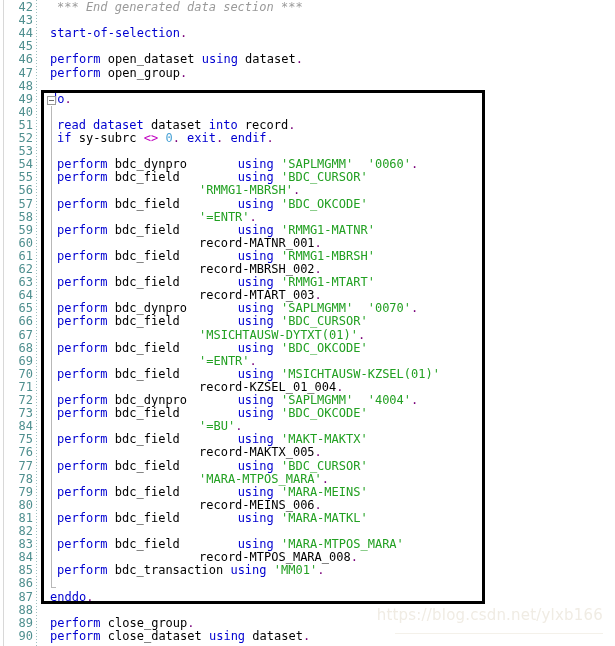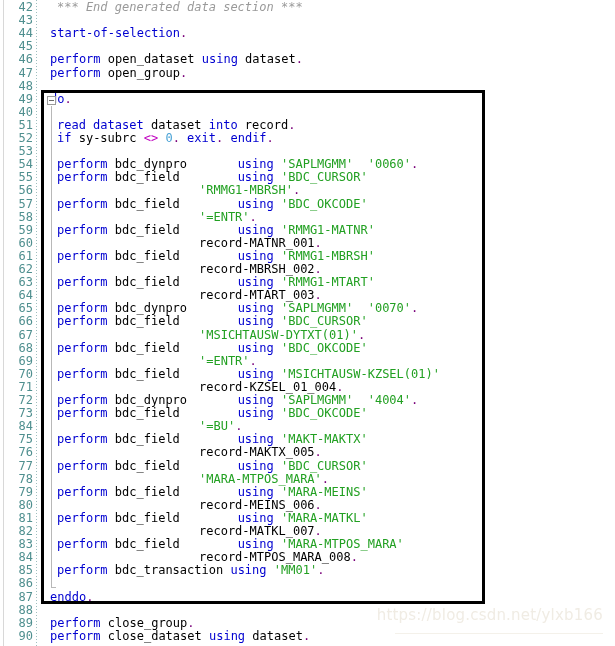--- a/index.html
+++ b/index.html
@@ -253,21 +253,20 @@
       <div class="cline" style="top: 394px; left: 16px;"><span class="kw">perform</span><span class="plain"> bdc_dynpro       </span><span class="kw">using</span><span class="plain"> </span><span class="str">'SAPLMGMM'  '4004'</span><span class="punct">.</span></div>
       <div class="cline" style="top: 407.1px; left: 16px;"><span class="kw">perform</span><span class="plain"> bdc_field        </span><span class="kw">using</span><span class="plain"> </span><span class="str">'BDC_OKCODE'</span></div>
       <div class="cline" style="top: 420.2px; left: 158px;"><span class="str">'=BU'</span><span class="punct">.</span></div>
       <div class="cline" style="top: 433.3px; left: 16px;"><span class="kw">perform</span><span class="plain"> bdc_field        </span><span class="kw">using</span><span class="plain"> </span><span class="str">'MAKT-MAKTX'</span></div>
       <div class="cline" style="top: 446.4px; left: 158px;"><span class="plain">record-MAKTX_005</span><span class="punct">.</span></div>
       <div class="cline" style="top: 459.5px; left: 16px;"><span class="kw">perform</span><span class="plain"> bdc_field        </span><span class="kw">using</span><span class="plain"> </span><span class="str">'BDC_CURSOR'</span></div>
       <div class="cline" style="top: 472.6px; left: 158px;"><span class="str">'MARA-MTPOS_MARA'</span><span class="punct">.</span></div>
       <div class="cline" style="top: 485.7px; left: 16px;"><span class="kw">perform</span><span class="plain"> bdc_field        </span><span class="kw">using</span><span class="plain"> </span><span class="str">'MARA-MEINS'</span></div>
       <div class="cline" style="top: 498.8px; left: 158px;"><span class="plain">record-MEINS_006</span><span class="punct">.</span></div>
       <div class="cline" style="top: 511.9px; left: 16px;"><span class="kw">perform</span><span class="plain"> bdc_field        </span><span class="kw">using</span><span class="plain"> </span><span class="str">'MARA-MATKL'</span></div>
-      <div class="cline" style="top: 525px; left: 158px;"><span class="plain">record-MATKL_007</span><span class="punct">.</span></div>
       <div class="cline" style="top: 538.1px; left: 16px;"><span class="kw">perform</span><span class="plain"> bdc_field        </span><span class="kw">using</span><span class="plain"> </span><span class="str">'MARA-MTPOS_MARA'</span></div>
       <div class="cline" style="top: 551.2px; left: 158px;"><span class="plain">record-MTPOS_MARA_008</span><span class="punct">.</span></div>
       <div class="cline" style="top: 564.3px; left: 16px;"><span class="kw">perform</span><span class="plain"> bdc_transaction </span><span class="kw">using</span><span class="plain"> </span><span class="str">'MM01'</span><span class="punct">.</span></div>
       <div class="cline" style="top: 577.4px; left: 0px;"></div>
       <div class="cline" style="top: 590.5px; left: 9px;"><span class="kw">enddo</span><span class="punct">.</span></div>
       <div class="cline" style="top: 603.6px; left: 0px;"></div>
       <div class="cline" style="top: 629.8px; left: 9px;"><span class="kw">perform</span><span class="plain"> close_dataset </span><span class="kw">using</span><span class="plain"> dataset</span><span class="punct">.</span></div>
       <div class="cline" style="top: 616.7px; left: 9px;"><span class="kw">perform</span><span class="plain"> close_group</span><span class="punct">.</span></div>
     </div>
 

